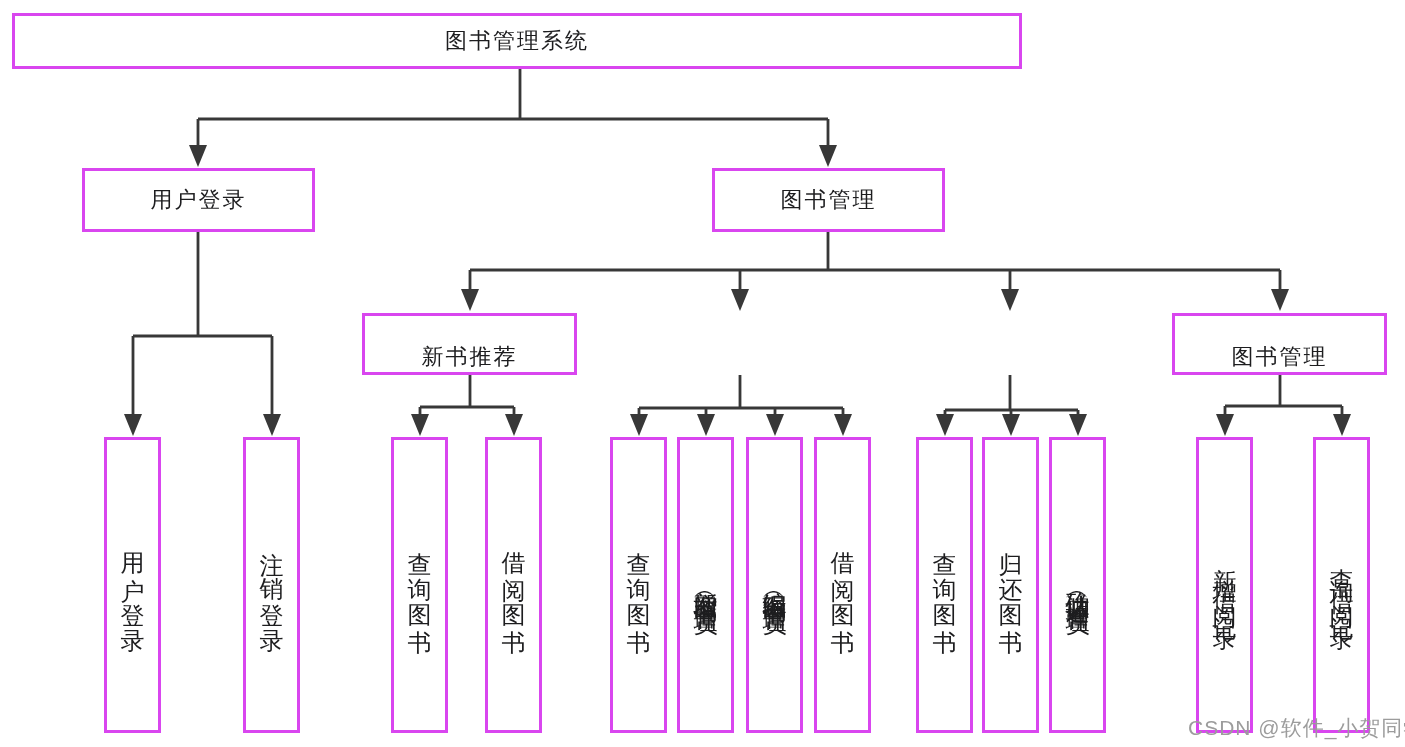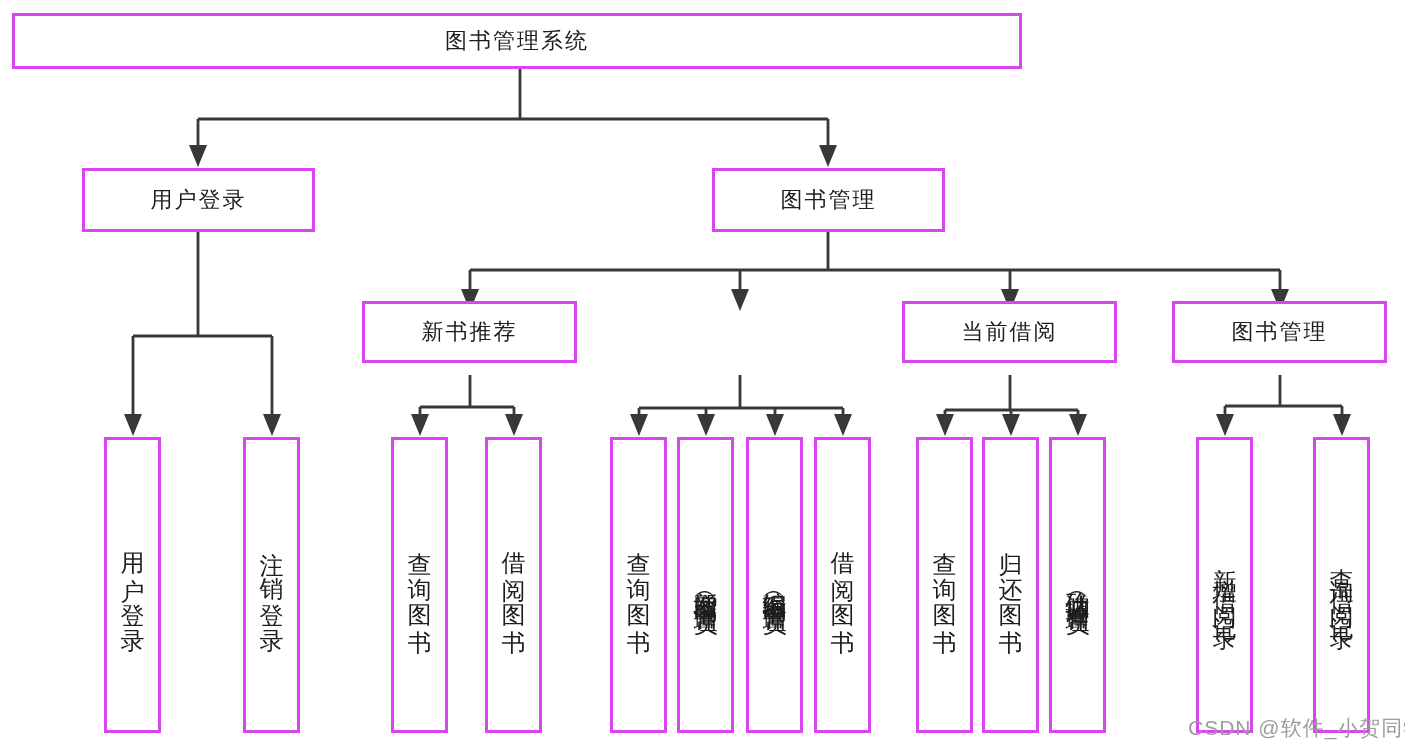--- a/index.html
+++ b/index.html
@@ -28,21 +28,21 @@
     color: #1d1d1f;
     z-index: 2;
   }
   .hlabel {
     font-size: 22px;
     letter-spacing: 2px;
     white-space: nowrap;
   }
   .root-box  { left: 12px;  top: 13px;  width: 1010px; height: 56px; }
   .l2-box    { top: 168px; width: 233px; height: 64px; }
-  .l3-box    { top: 301px; width: 215px; height: 62px; }
+  .l3-box    { top: 313px; width: 215px; height: 62px; align-items: flex-end; }
   .leaf      { top: 437px; width: 57px;  height: 296px; }
   .vtext {
     writing-mode: vertical-rl;
     text-orientation: mixed;
     font-size: 24px;
     line-height: 1;
     white-space: nowrap;
   }
   #watermark {
     position: absolute;
@@ -100,23 +100,20 @@
   <div class="box l2-box" style="left:82px">
     <span class="hlabel">用户登录</span>
   </div>
   <div class="box l2-box" style="left:712px">
     <span class="hlabel">图书管理</span>
   </div>
 
   <div class="box l3-box" style="left:362px">
     <span class="hlabel">新书推荐</span>
   </div>
-  <div class="box l3-box" style="left:902px">
-    <span class="hlabel">当前借阅</span>
-  </div>
   <div class="box l3-box" style="left:1172px">
     <span class="hlabel">图书管理</span>
   </div>
 
   <div class="box leaf" style="left:104px">
     <span class="vtext" style="letter-spacing: 26px;">用户登录</span>
   </div>
   <div class="box leaf" style="left:243px">
     <span class="vtext" style="letter-spacing: 26px;">注销登录</span>
   </div>

